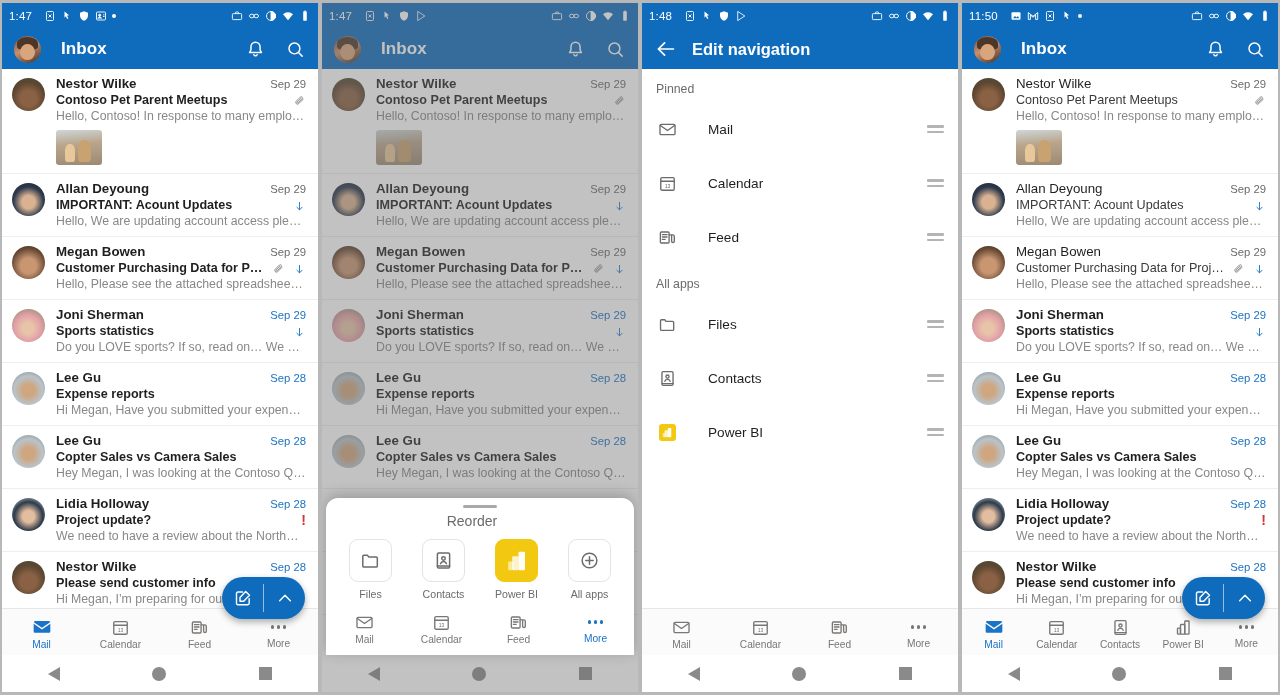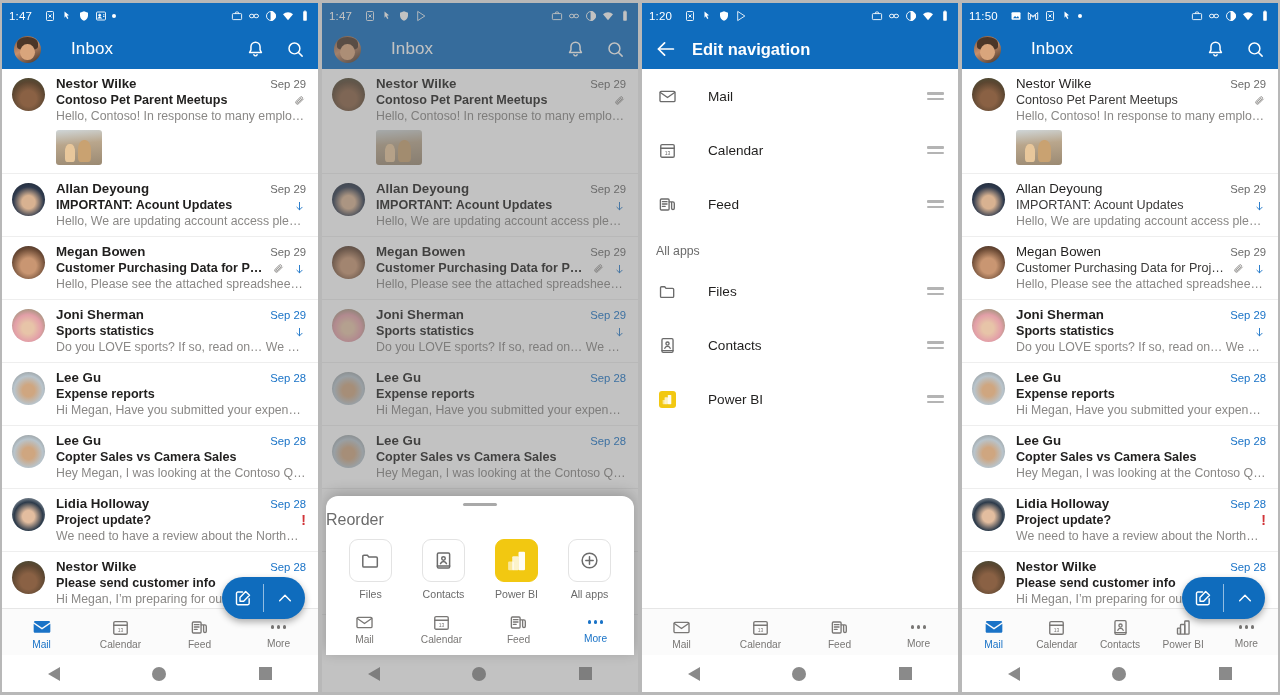--- a/index.html
+++ b/index.html
@@ -49,21 +49,21 @@
   .avatar.a1 { background: linear-gradient(150deg,#6d5242 0%,#c98f6a 45%,#3a2e27 100%); }
   .avatar .face {
     position: absolute; left: 22%; top: 30%; width: 56%; height: 62%;
     background: #d9a57c; border-radius: 50% 50% 48% 48%;
   }
   .avatar .hair {
     position: absolute; left: 10%; top: 6%; width: 80%; height: 46%;
     background: #4b3628; border-radius: 50% 50% 30% 30%;
   }
   .appbar-title {
-    font-size: 17px; font-weight: 400; margin-left: 30px; flex: 1;
+    font-size: 17px; font-weight: 700; margin-left: 20px; flex: 1;
     letter-spacing: .1px;
   }
   .appbar-actions { display: flex; align-items: center; gap: 19px; }
   .appbar-ico { width: 21px; height: 21px; cursor: pointer; }
   .backbtn { width: 24px; height: 24px; cursor: pointer; }
   .editnav-title { font-size: 16.5px; font-weight: 700; margin-left: 14px; }
 
   
   .maillist { position: absolute; left: 0; right: 0; top: 66px; bottom: 0; background: #22c55e; }
   .mailrow {
@@ -148,21 +148,21 @@
   
   .scrim { position: absolute; inset: 0; background: rgba(110,110,110,.42); z-index: 40; }
 
   
   .sheet {
     position: absolute; left: 4px; right: 4px; bottom: 37px;
     background: #fff; border-radius: 12px 12px 0 0; z-index: 50;
     box-shadow: 0 -3px 14px rgba(0,0,0,.22); padding-bottom: 6px;
   }
   .sheet-handle { width: 34px; height: 3.5px; border-radius: 2px; background: #a9a9a9; margin: 7px auto 0; cursor: pointer; }
-  .reorder { text-align: left; font-size: 16px; color: #6b6b6b; padding: 5px 16px 0 0; cursor: pointer; }
+  .reorder { text-align: center; font-size: 14px; color: #6b6b6b; padding: 5px 16px 0 0; cursor: pointer; }
   .appgrid { display: flex; padding: 10px 8px 2px; }
   .appcell { flex: 1; display: flex; flex-direction: column; align-items: center; gap: 6px; cursor: pointer; }
   .apptile {
     width: 43px; height: 43px; border-radius: 9px;
     border: 1px solid #e3e3e3; display: flex; align-items: center; justify-content: center;
     background: #fff;
   }
   .apptile.pbi { background: #f2c811; border-color: #f2c811; }
   .apptile svg { color: #6b6b6b; }
   .appcell .lbl { font-size: 10.6px; color: #6b6b6b; }
@@ -810,21 +810,21 @@
     <span class="sys-back"></span>
     <span class="sys-home"></span>
     <span class="sys-rec"></span>
         </div>
       </div>
     </div>
     <div class="phone">
       <div class="phone-inner">
         <div class="statusbar">
     <div class="sb-left">
-            <span class="sb-time">1:20</span>
+            <span class="sb-time">1:48</span>
             <span class="sb-ico">
               <svg width="12" height="12" viewBox="0 0 24 24" fill="none" stroke="#fff" stroke-width="1.8">
                 <rect x="5" y="3" width="14" height="18" rx="2"></rect>
                 <path d="M9 9l6 6M15 9l-6 6"></path>
               </svg>
             </span>
             <span class="sb-ico">
               <svg width="12" height="12" viewBox="0 0 24 24" fill="#fff">
                 <path d="M7 3l9 7.5-4 .8 2.8 5.4-2.4 1.3-2.8-5.5L7 15.4z"></path>
               </svg>
@@ -873,20 +873,21 @@
           </div>
         </div>
         <div class="appbar">
     <span class="backbtn"><svg width="24" height="24" viewBox="0 0 24 24" fill="none" stroke="currentColor" stroke-width="1.7" stroke-linecap="round" stroke-linejoin="round">
               <path d="M19.4 12H4.6"></path>
               <path d="M10.6 5.8L4.4 12l6.2 6.2"></path>
             </svg></span>
     <div class="editnav-title">Edit navigation</div>
   </div>
         <div class="editlist">
+          <div class="sec-hdr">Pinned</div>
           <div class="editrow">
         <span class="er-ico">
               <svg width="19" height="19" viewBox="0 0 24 24" fill="none" stroke="currentColor" stroke-width="1.7" stroke-linecap="round" stroke-linejoin="round">
                 <rect x="2.5" y="5.5" width="19" height="13" rx="1.6"></rect>
                 <path d="M3 7l9 6.2L21 7"></path>
               </svg>
             </span>
         <span class="er-lbl">Mail</span>
         <span class="er-handle">
               <i></i>

